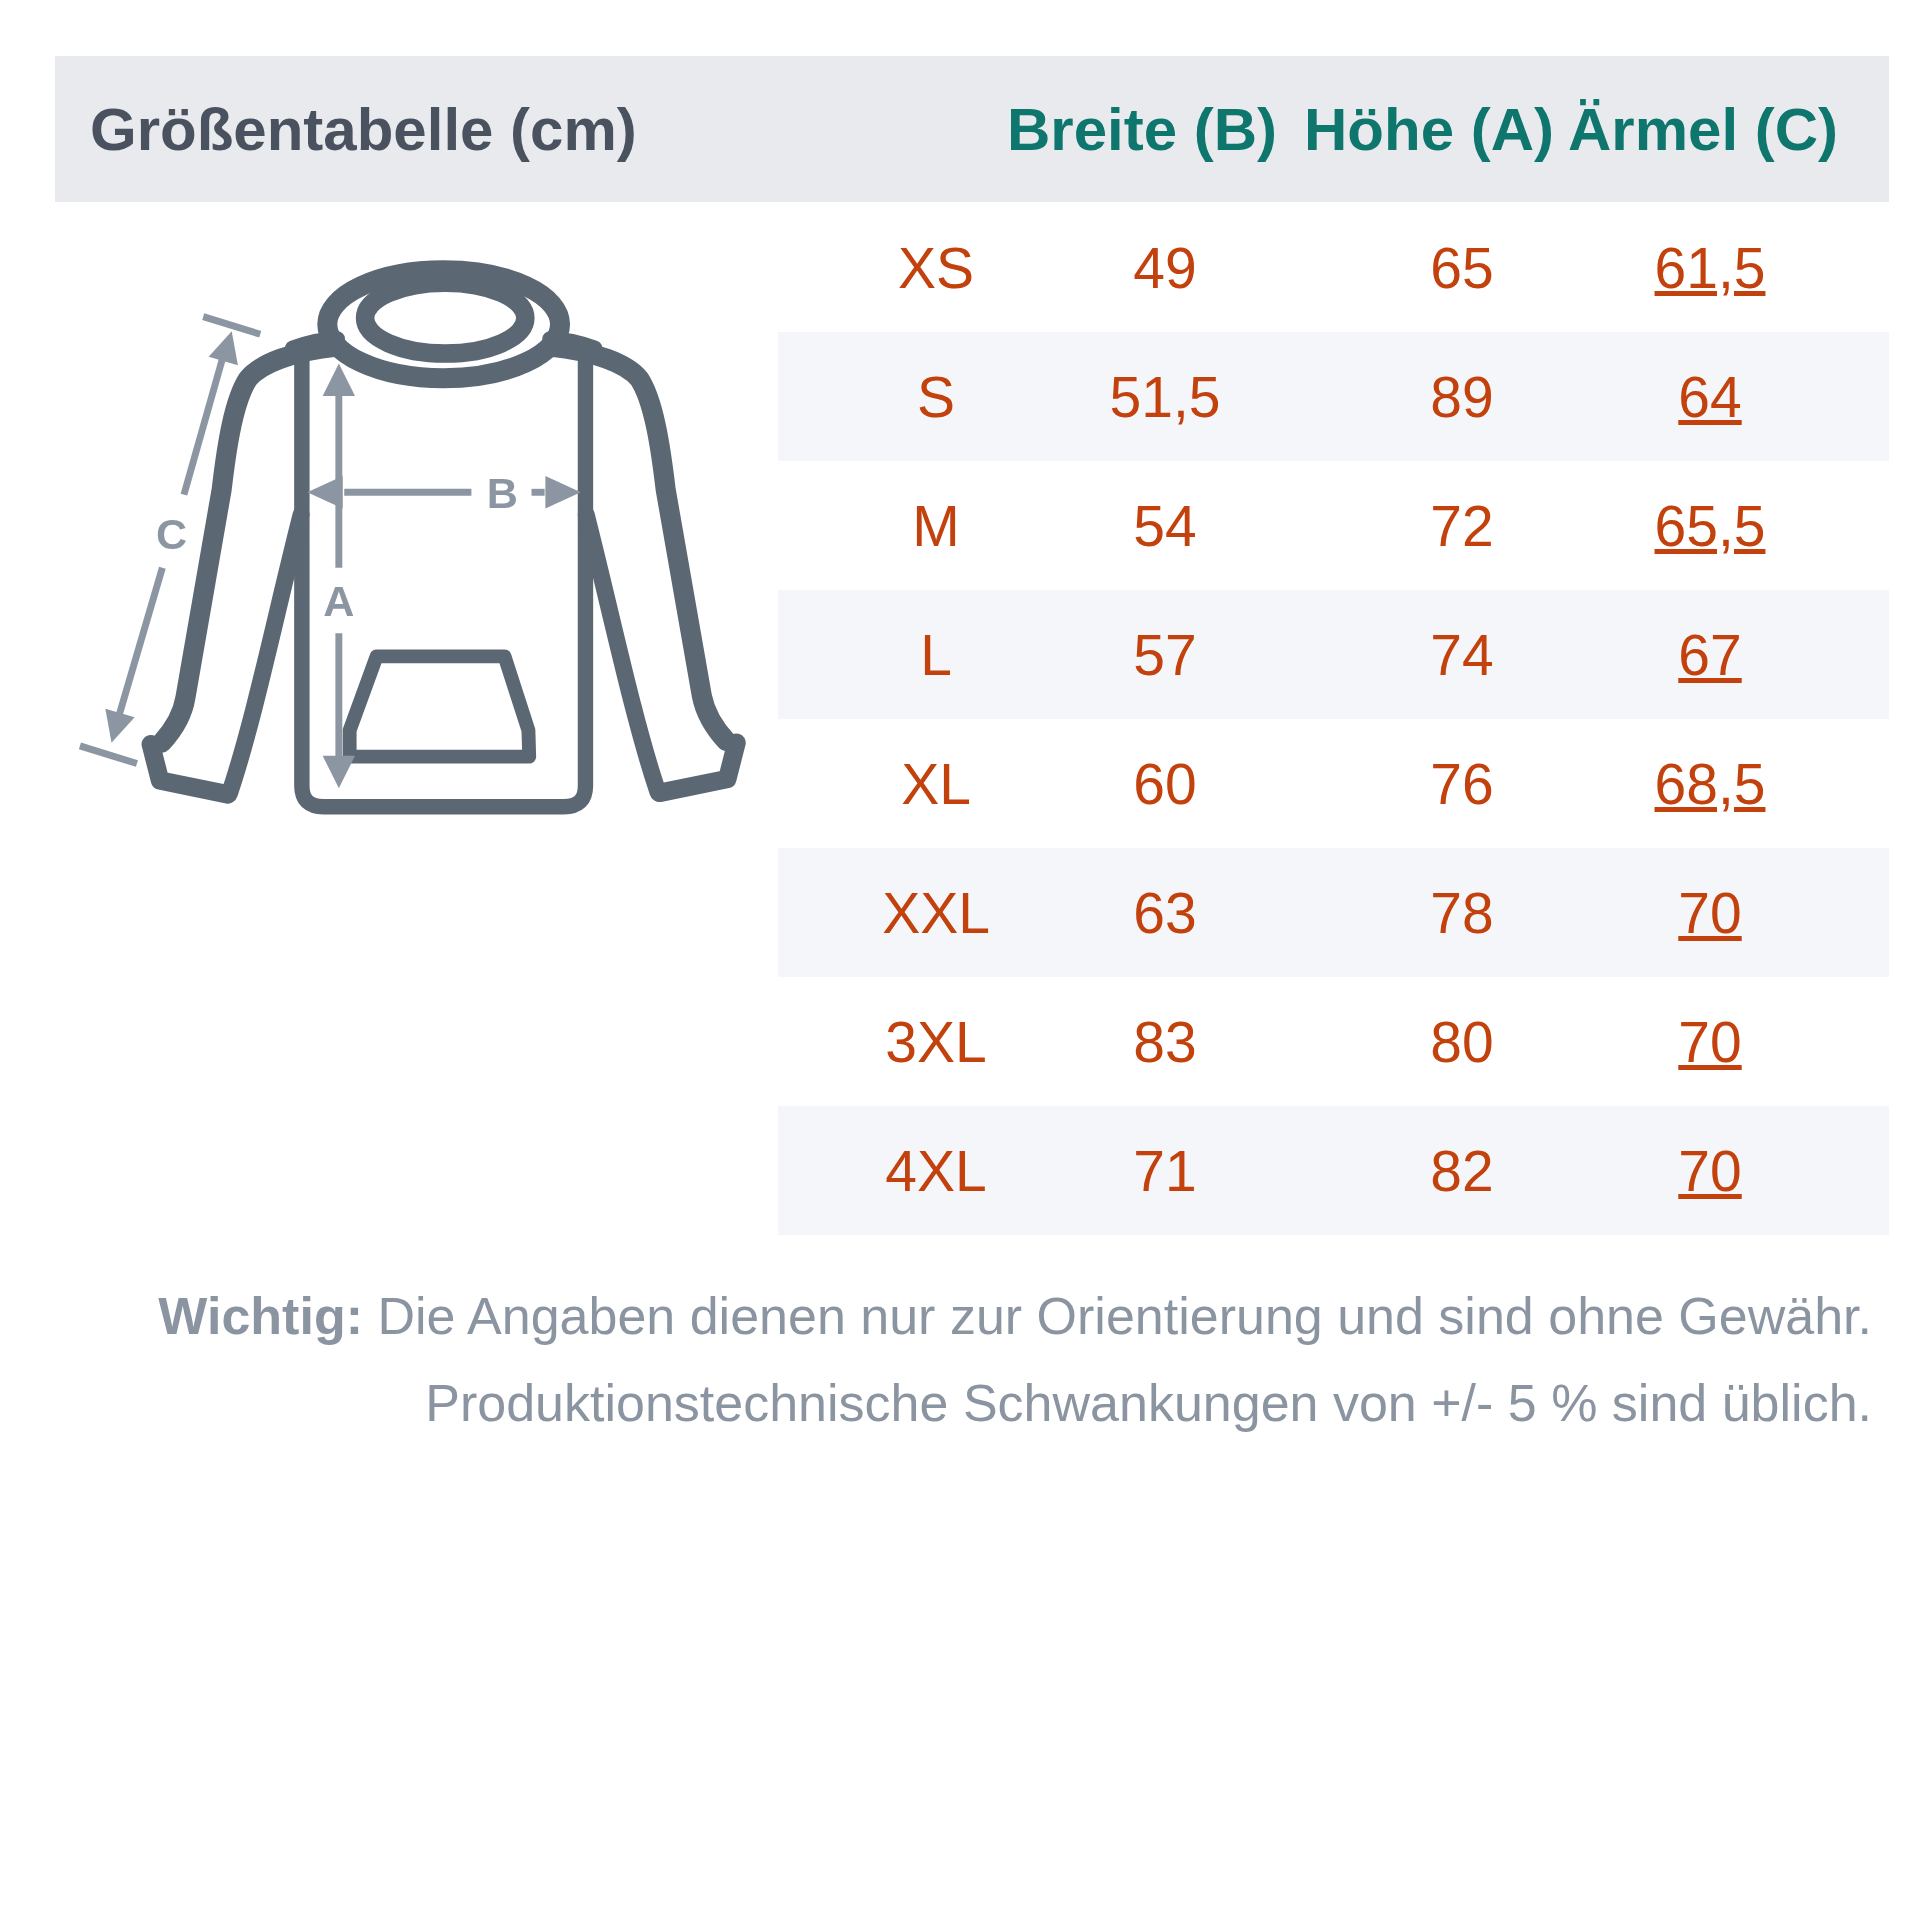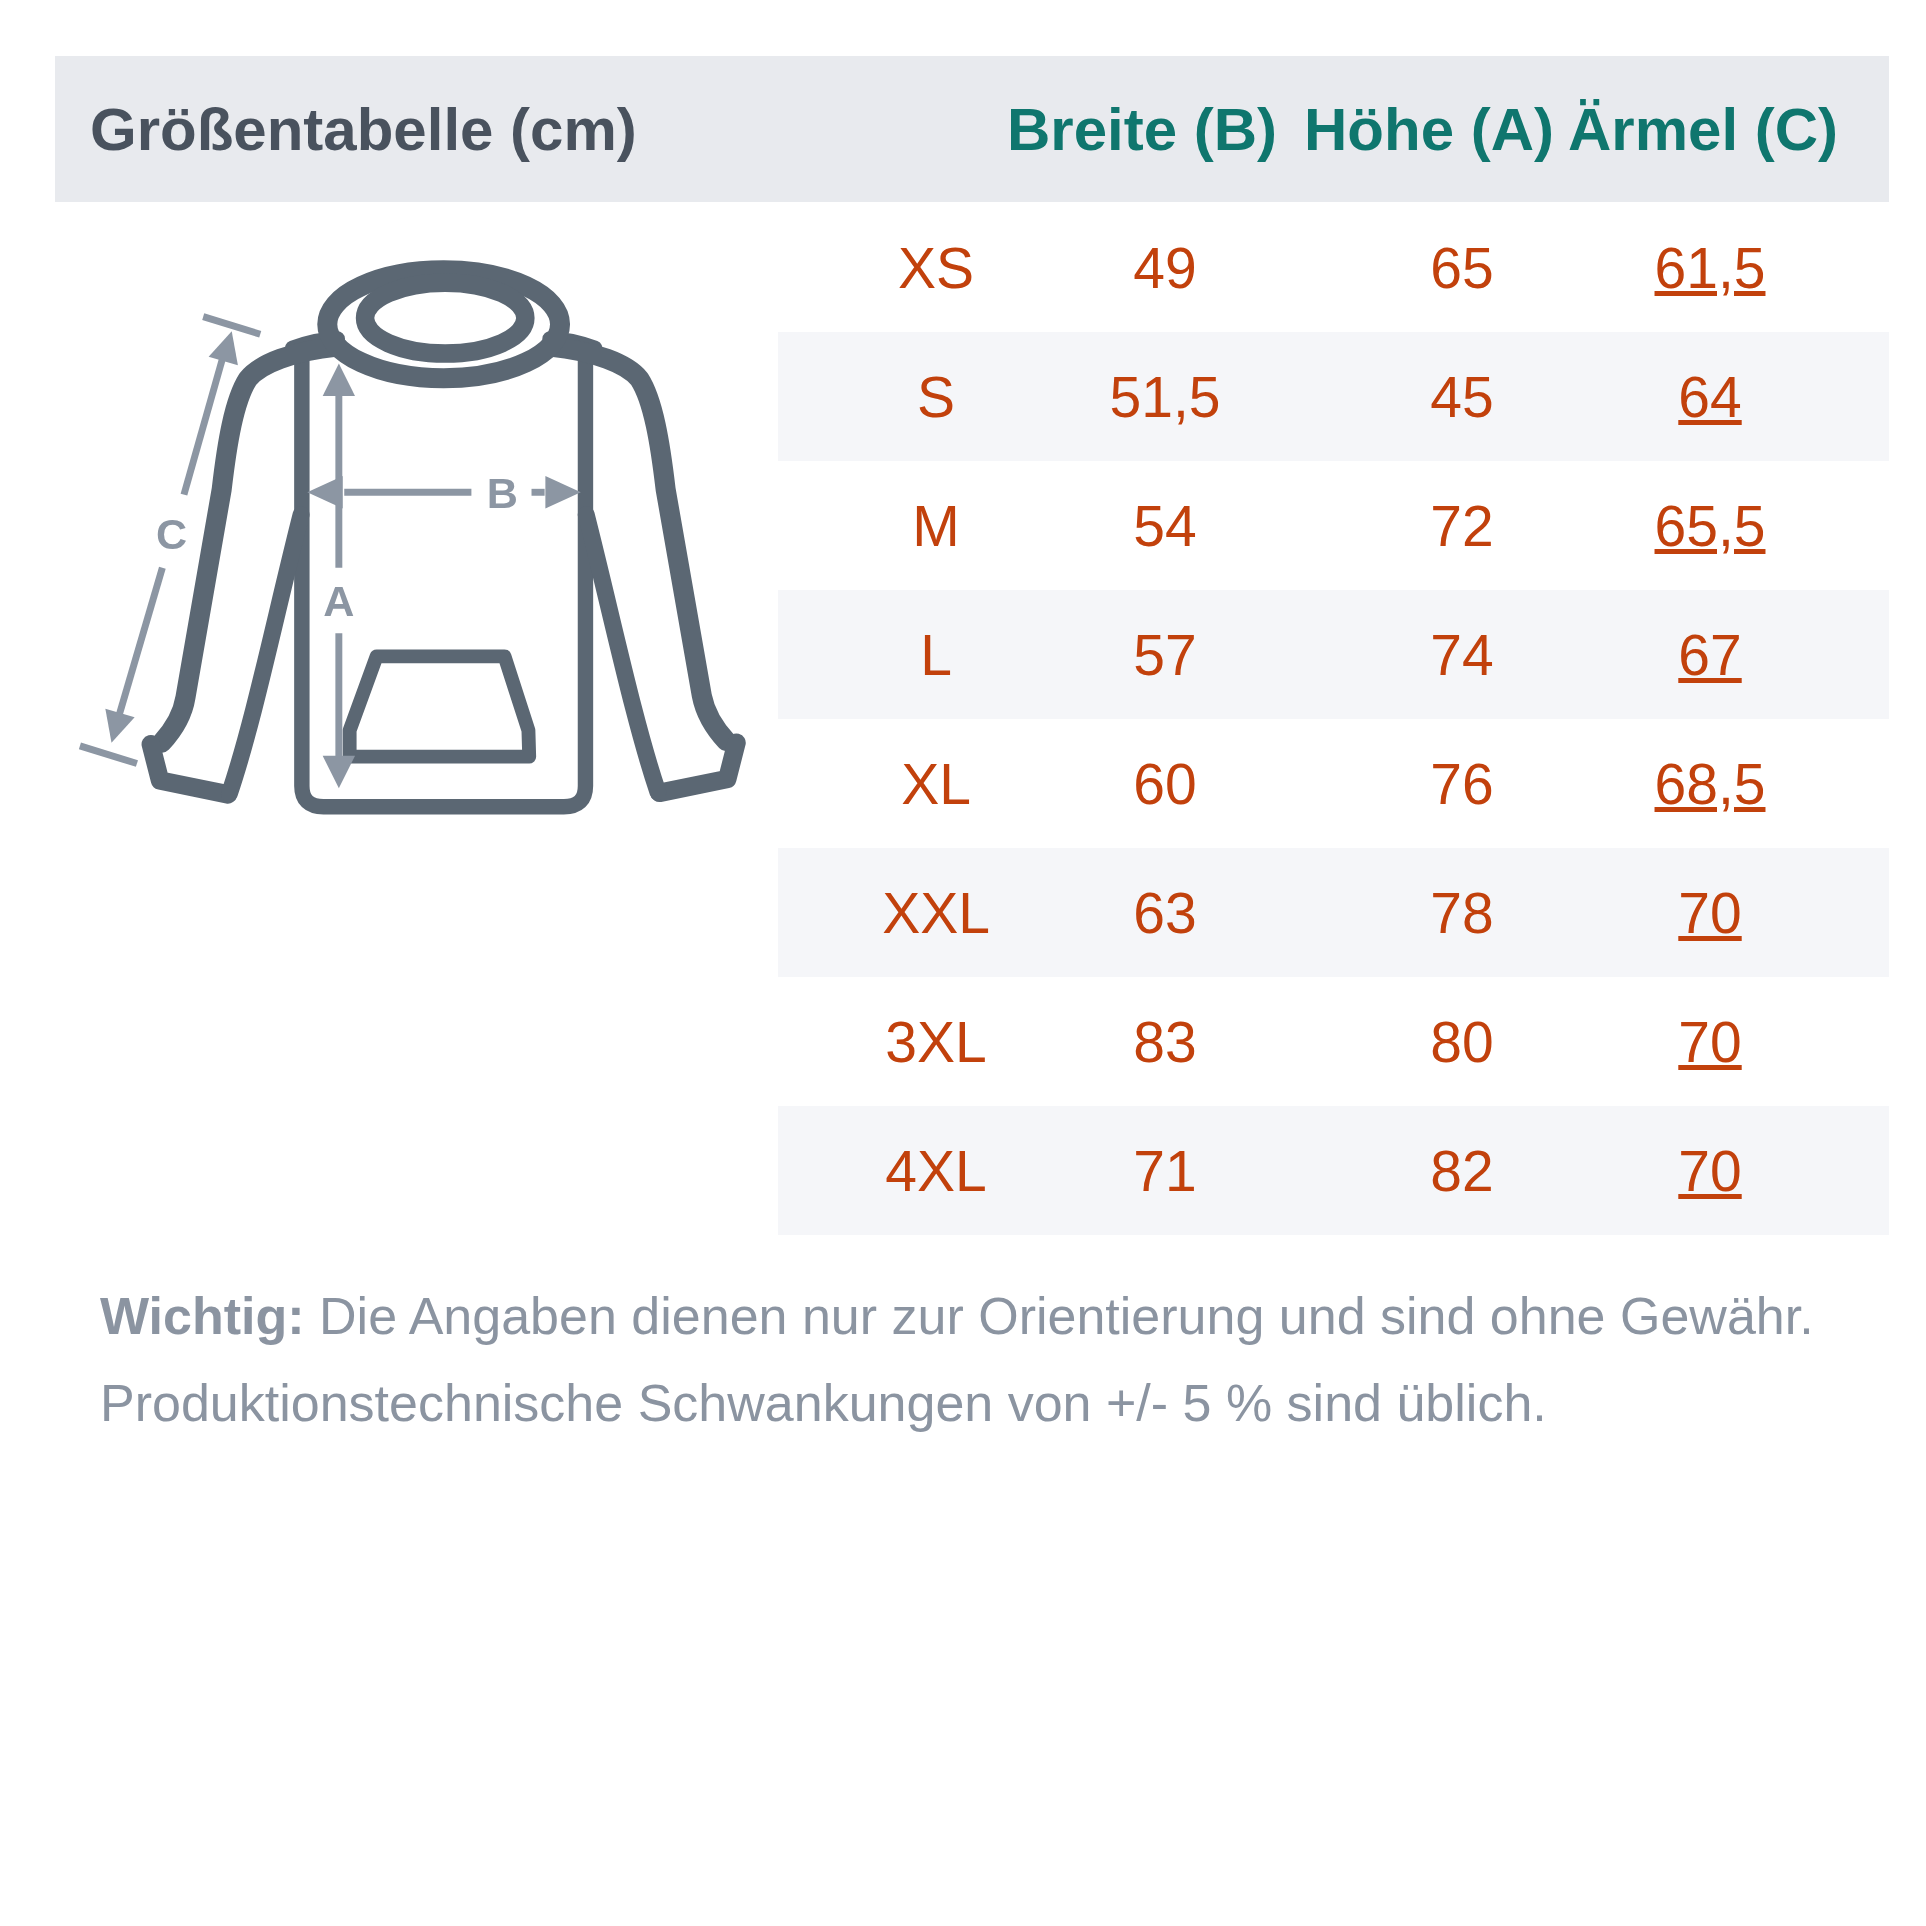--- a/index.html
+++ b/index.html
@@ -1,17 +1,17 @@
 <!DOCTYPE html>
 <html style="font-size:12.3px"><head>
 <meta charset="utf-8">
 <style>
   html,body{margin:0;padding:0;background:#ffffff;}
   #page{position:relative;width:1926px;height:1474px;background:#ffffff;overflow:hidden;
-        font-family:"Liberation Sans","DejaVu Sans",sans-serif;}
+        font-family:"Liberation Sans","DejaVu Sans",sans-serif;text-align:right;}
 
   
   .band{position:absolute;left:55px;top:56px;width:1834px;height:146px;background:#e8eaee;}
   .band-title{position:absolute;left:35px;top:50%;transform:translateY(-50%);
               font-size:60px;font-weight:bold;color:#49525e;white-space:nowrap;}
   .band-col{position:absolute;top:50%;transform:translate(-50%,-50%);
             font-size:60px;font-weight:bold;color:#0f766e;white-space:nowrap;}
   .band-col.col-b{left:1087px;}
   .band-col.col-a{left:1374px;}
   .band-col.col-c{left:1648px;}
@@ -110,21 +110,21 @@
   <div class="row">
     <span class="cell c-size">XS</span>
     <span class="cell c-b">49</span>
     <span class="cell c-a">65</span>
     <span class="cell c-c">61,5</span>
   </div>
 
   <div class="row">
     <span class="cell c-size">S</span>
     <span class="cell c-b">51,5</span>
-    <span class="cell c-a">45</span>
+    <span class="cell c-a">89</span>
     <span class="cell c-c">64</span>
   </div>
 
   <div class="row">
     <span class="cell c-size">M</span>
     <span class="cell c-b">54</span>
     <span class="cell c-a">72</span>
     <span class="cell c-c">65,5</span>
   </div>
 

